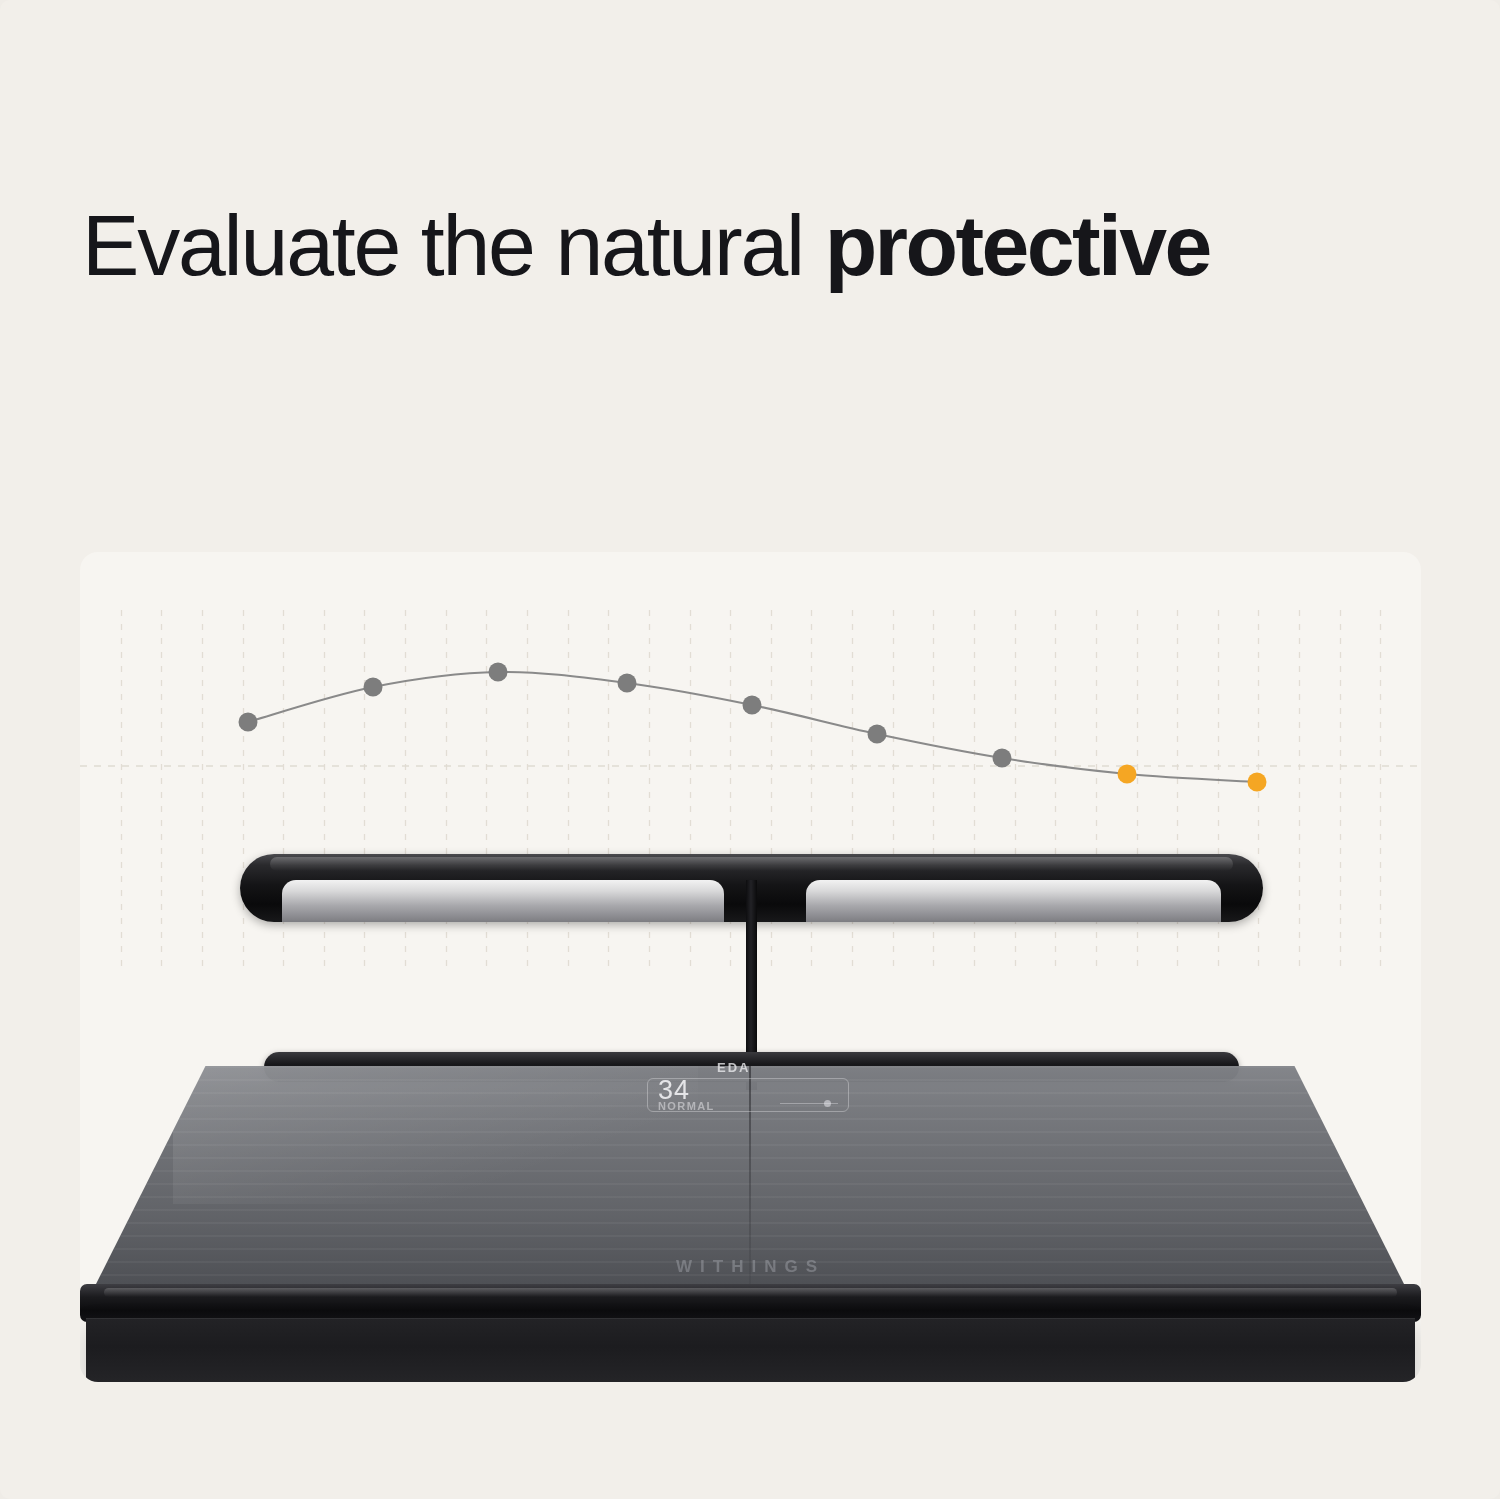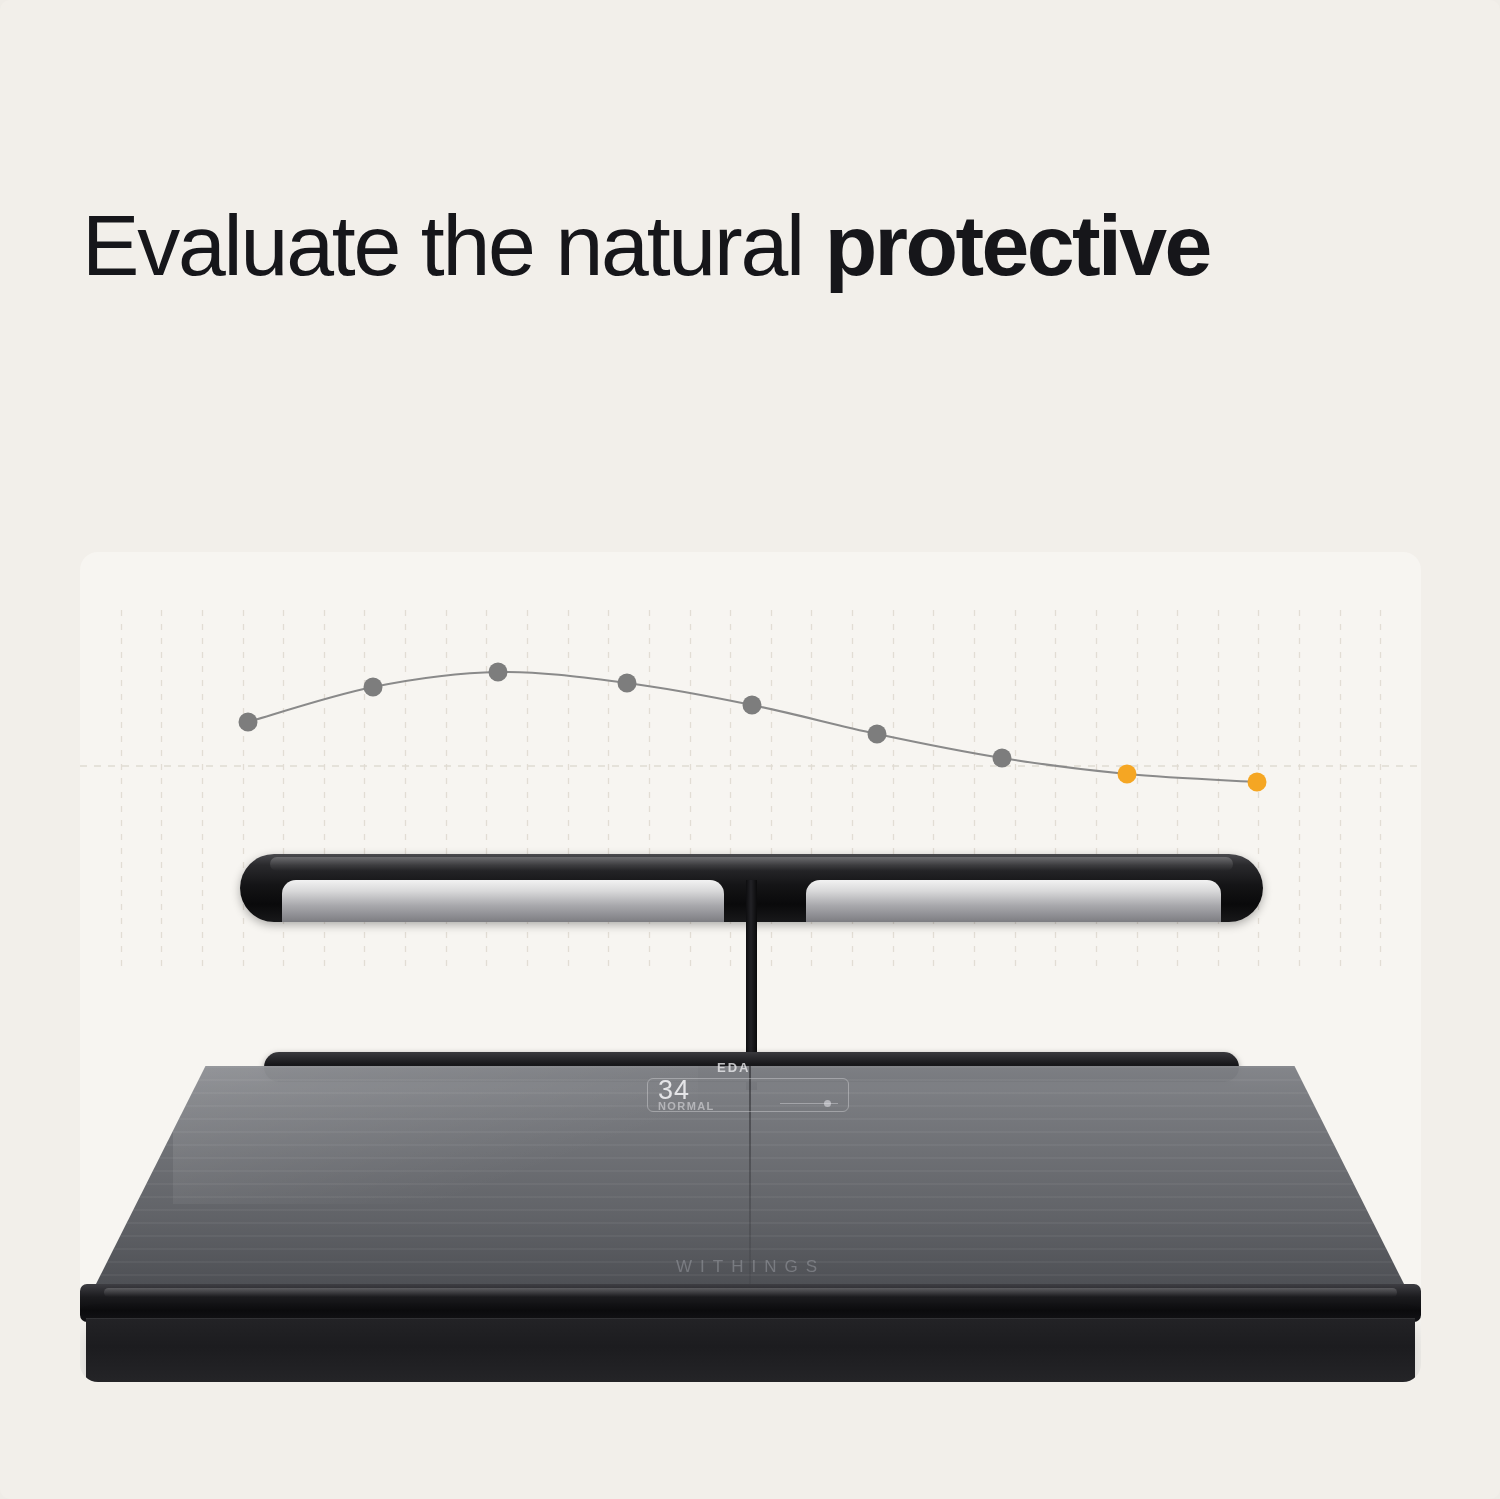--- a/index.html
+++ b/index.html
@@ -190,21 +190,21 @@
     left:744px; top:280px;
     width:7px; height:7px; border-radius:50%;
     background:rgba(232,232,236,.55);
   }
 
   
   .brand {
     position:absolute;
     left:0; right:0; top:437px;
     text-align:center;
-    font-size:17px; font-weight:400;
+    font-size:17px; font-weight:700;
     letter-spacing:8px;
     color:rgba(172,174,180,.42);
   }
 
   
   .bezel {
     position:absolute;
     left:0; top:464px;
     width:1341px; height:38px;
     border-radius:7px;

